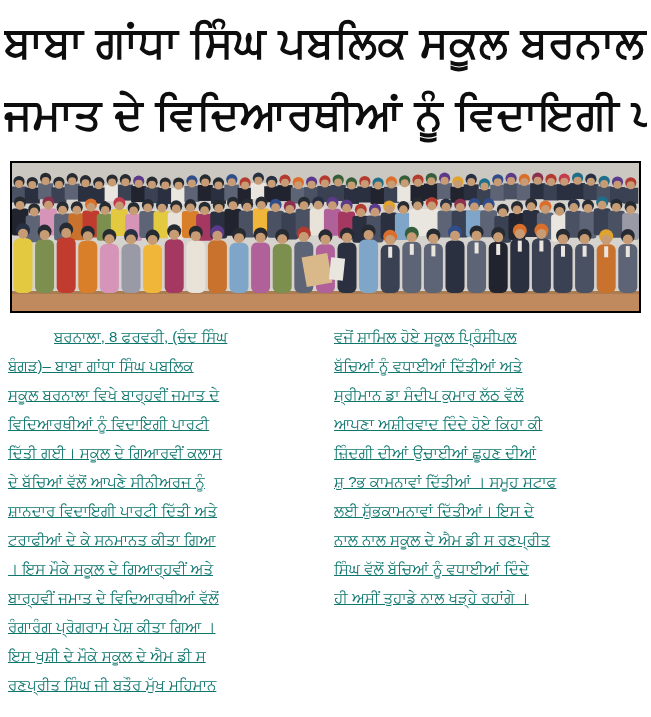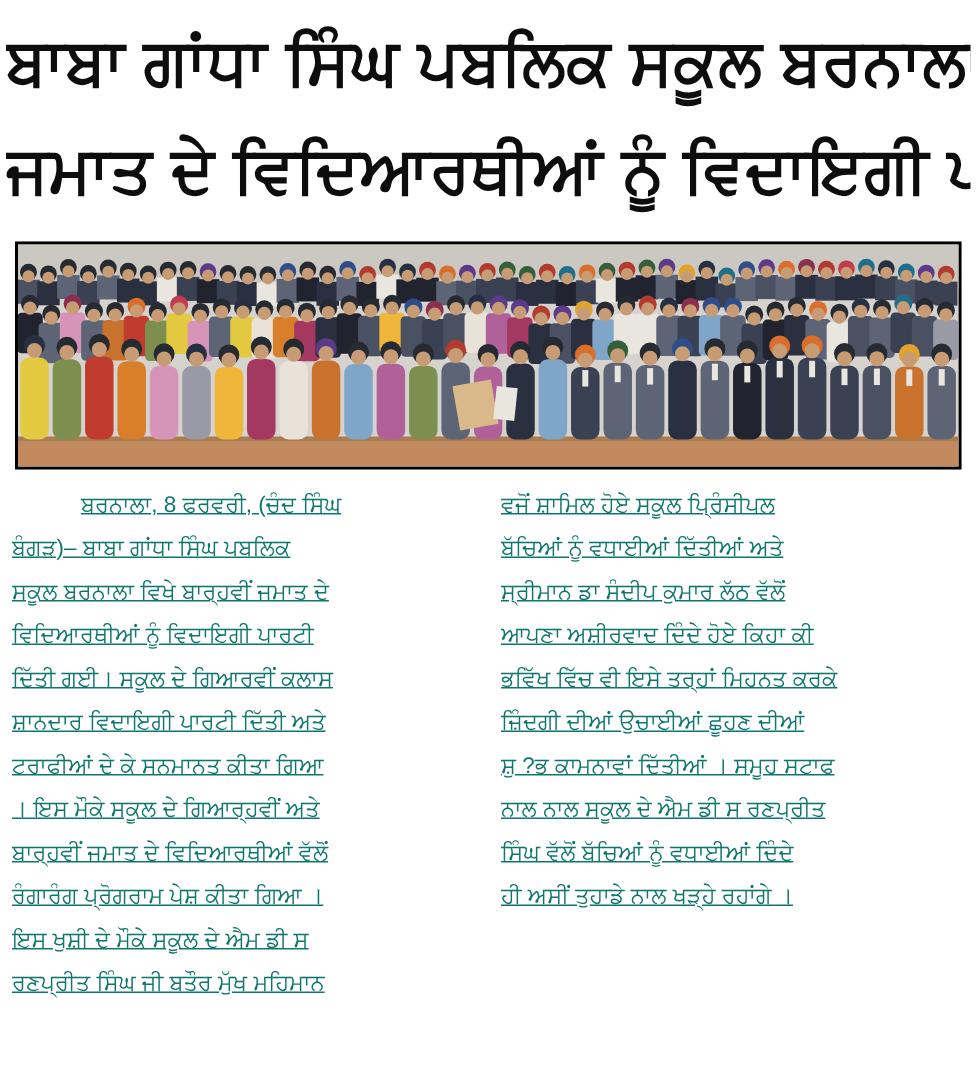--- a/index.html
+++ b/index.html
@@ -444,35 +444,36 @@
       </svg>
   </figure>
 
   <main class="columns">
     <div class="col col-left">
         <div class="tline">ਬਰਨਾਲਾ, 8 ਫਰਵਰੀ, (ਚੰਦ ਸਿੰਘ</div>
         <div class="tline">ਬੰਗੜ)– ਬਾਬਾ ਗਾਂਧਾ ਸਿੰਘ ਪਬਲਿਕ</div>
         <div class="tline">ਸਕੂਲ ਬਰਨਾਲਾ ਵਿਖੇ  ਬਾਰ੍ਹਵੀਂ ਜਮਾਤ ਦੇ</div>
         <div class="tline">ਵਿਦਿਆਰਥੀਆਂ ਨੂੰ ਵਿਦਾਇਗੀ ਪਾਰਟੀ</div>
         <div class="tline">ਦਿੱਤੀ ਗਈ। ਸਕੂਲ ਦੇ ਗਿਆਰਵੀਂ ਕਲਾਸ</div>
+        <div class="tline">ਦੇ ਬੱਚਿਆਂ ਵੱਲੋਂ ਆਪਣੇ ਸੀਨੀਅਰਜ ਨੂੰ</div>
         <div class="tline">ਸ਼ਾਨਦਾਰ ਵਿਦਾਇਗੀ ਪਾਰਟੀ ਦਿੱਤੀ ਅਤੇ</div>
         <div class="tline">ਟਰਾਫੀਆਂ ਦੇ ਕੇ ਸਨਮਾਨਤ ਕੀਤਾ ਗਿਆ</div>
         <div class="tline">। ਇਸ ਮੌਕੇ ਸਕੂਲ ਦੇ ਗਿਆਰ੍ਹਵੀਂ ਅਤੇ</div>
         <div class="tline">ਬਾਰ੍ਹਵੀਂ ਜਮਾਤ ਦੇ ਵਿਦਿਆਰਥੀਆਂ ਵੱਲੋਂ</div>
         <div class="tline">ਰੰਗਾਰੰਗ ਪ੍ਰੋਗਰਾਮ ਪੇਸ਼ ਕੀਤਾ ਗਿਆ ।</div>
         <div class="tline">ਇਸ ਖੁਸ਼ੀ ਦੇ ਮੌਕੇ ਸਕੂਲ ਦੇ ਐਮ ਡੀ ਸ</div>
         <div class="tline">ਰਣਪ੍ਰੀਤ ਸਿੰਘ ਜੀ ਬਤੌਰ ਮੁੱਖ ਮਹਿਮਾਨ</div>
       </div>
     <div class="col col-right">
         <div class="tline">ਵਜੋਂ ਸ਼ਾਮਿਲ ਹੋਏ  ਸਕੂਲ ਪ੍ਰਿੰਸੀਪਲ</div>
         <div class="tline">ਬੱਚਿਆਂ ਨੂੰ ਵਧਾਈਆਂ ਦਿੱਤੀਆਂ ਅਤੇ</div>
         <div class="tline">ਸ੍ਰੀਮਾਨ ਡਾ ਸੰਦੀਪ ਕੁਮਾਰ ਲੱਠ ਵੱਲੋਂ</div>
         <div class="tline">ਆਪਣਾ ਅਸ਼ੀਰਵਾਦ ਦਿੰਦੇ ਹੋਏ ਕਿਹਾ ਕੀ</div>
-        <div class="tline">ਭਵਿੱਖ ਵਿੱਚ ਵੀ ਇਸੇ ਤਰ੍ਹਾਂ ਮਿਹਨਤ ਕਰਕੇ</div>
         <div class="tline">ਜ਼ਿੰਦਗੀ ਦੀਆਂ ਉਚਾਈਆਂ ਛੂਹਣ ਦੀਆਂ</div>
         <div class="tline">ਸ਼ੁ ?ਭ ਕਾਮਨਾਵਾਂ ਦਿੱਤੀਆਂ  । ਸਮੂਹ ਸਟਾਫ</div>
+        <div class="tline">ਲਈ ਸ਼ੁੱਭਕਾਮਨਾਵਾਂ ਦਿੱਤੀਆਂ। ਇਸ ਦੇ</div>
         <div class="tline">ਨਾਲ ਨਾਲ ਸਕੂਲ ਦੇ ਐਮ ਡੀ ਸ ਰਣਪ੍ਰੀਤ</div>
         <div class="tline">ਸਿੰਘ ਵੱਲੋਂ  ਬੱਚਿਆਂ ਨੂੰ ਵਧਾਈਆਂ ਦਿੰਦੇ</div>
         <div class="tline">ਹੀ ਅਸੀਂ ਤੁਹਾਡੇ ਨਾਲ ਖੜ੍ਹੇ ਰਹਾਂਗੇ ।</div>
       </div>
   </main>
 
 </div>
 
 </body></html>

